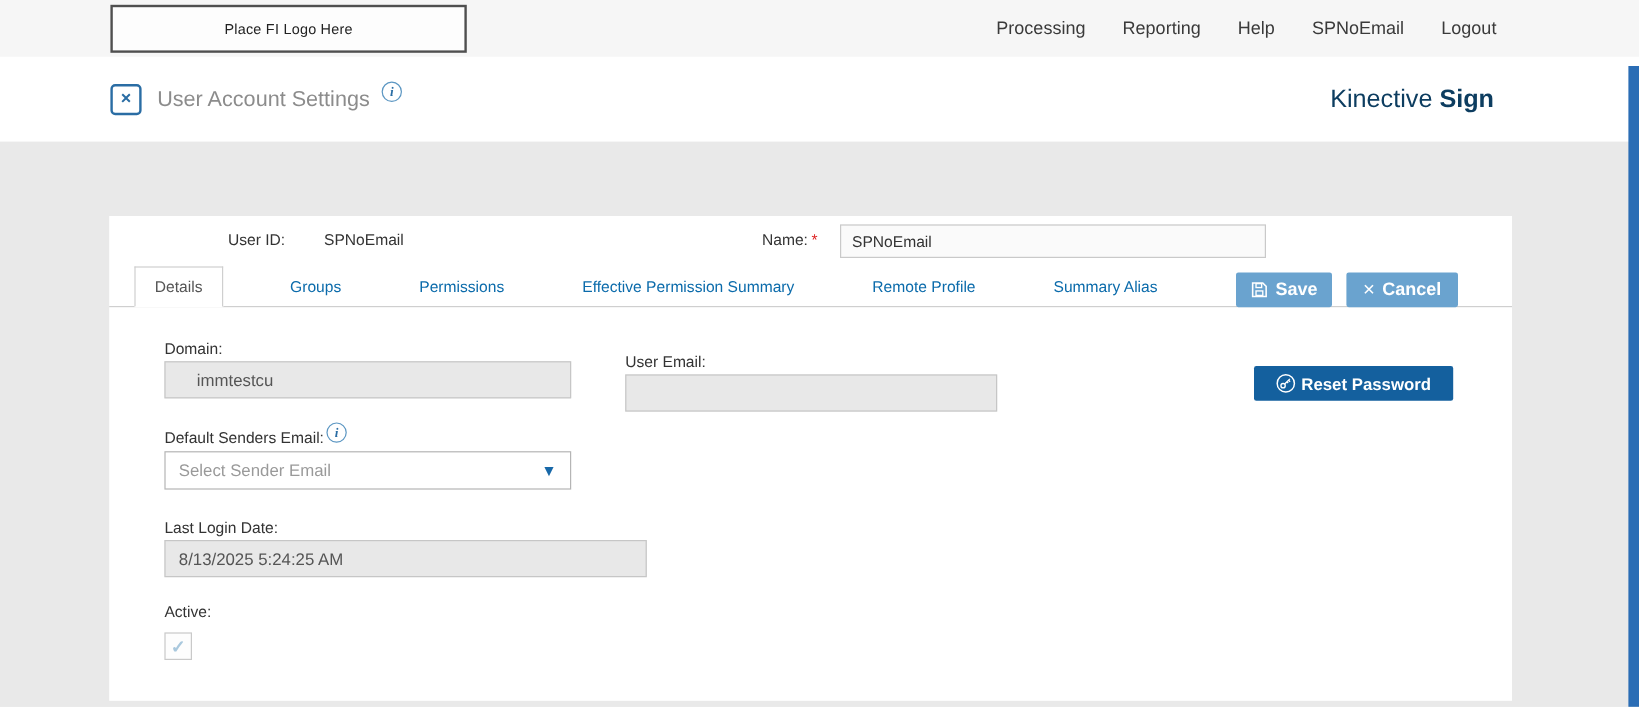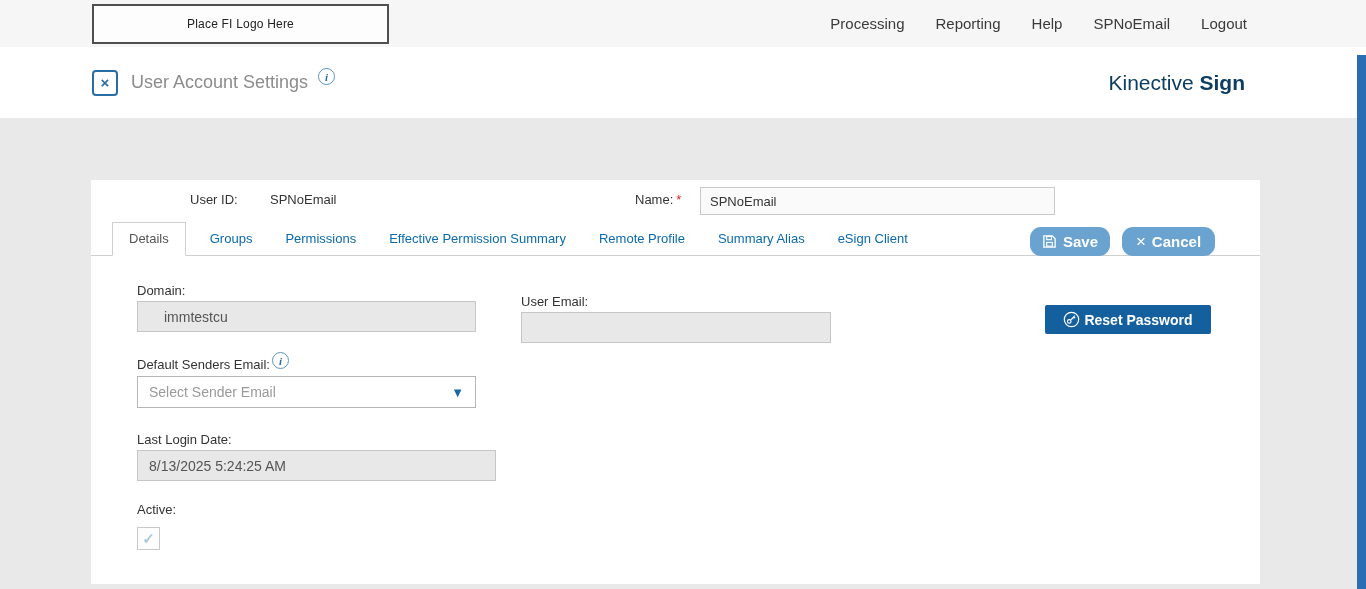--- a/index.html
+++ b/index.html
@@ -31,27 +31,27 @@
   .val { font-size:13px; color:#333; }
 
   .userid-label { position:absolute; left:99px; top:12px; }
   .userid-value { position:absolute; left:179px; top:12px; }
   .name-label   { position:absolute; left:544px; top:12px; }
   .req          { color:#d22; margin-left:3px; }
   .name-input   { position:absolute; left:609px; top:7px; width:355px; height:28px; border:1px solid #c9c9c9;
                   background:#fafafa; font-size:13px; color:#333; padding:0 9px; font-family:"Liberation Sans", sans-serif; }
 
   
-  .tabs-row { position:absolute; left:0; top:45px; width:100%; height:31px; border-bottom:1px solid #cfcfcf; display:flex; align-items:flex-end; }
+  .tabs-row { position:absolute; left:0; top:45px; width:100%; height:31px; border-bottom:1px solid #cfcfcf; display:flex; align-items:flex-end;gap:32px; }
   .tab { font-size:13px; color:#0b6bab; padding:8px 0 9px 0; margin-right:33px; cursor:pointer; white-space:nowrap; }
   .tab.active { color:#555; background:#fff; border:1px solid #cfcfcf; border-bottom:1px solid #fff; margin-bottom:-1px;
                 padding:8px 16px 9px 16px; margin-left:21px; margin-right:24px; }
 
   .btn-blue { position:absolute; top:47px; height:29px; background:#6aa3cf; color:#fff; font-weight:bold; font-size:15px;
-              display:flex; align-items:center; justify-content:center; gap:6px; cursor:pointer; border-radius:11px; }
+              display:flex; align-items:center; justify-content:center; gap:6px; cursor:pointer; border-radius:2px; }
   .btn-save   { left:939px; width:80px; }
   .btn-cancel { left:1031px; width:93px; }
   .x-icon { font-size:17px; font-weight:normal; line-height:1; }
 
   
   .field-label { position:absolute; font-size:13px; color:#333; }
   .dis-input { position:absolute; height:31px; background:#e8e8e8; border:1px solid #c6c6c6; font-size:14px; color:#555;
                padding:0 11px; font-family:"Liberation Sans", sans-serif; }
   .domain-label { left:46px; top:103px; }
   .domain-input { left:46px; top:121px; width:339px;padding-left:26px; }
@@ -63,21 +63,21 @@
                cursor:pointer; border-radius:2px; }
 
   .dse-label { left:46px; top:177px; }
   .dse-info  { position:absolute; left:181px; top:172px; }
   .dropdown { position:absolute; left:46px; top:196px; width:339px; height:32px; background:#fff; border:1px solid #b5b5b5;
               display:flex; align-items:center; padding:0 11px; cursor:pointer; }
   .dropdown .ph { font-size:14px; color:#9a9a9a; }
   .dropdown .arrow { margin-left:auto; color:#1768a8; font-size:13px; }
 
   .llog-label { left:46px; top:252px; }
-  .llog-input { left:46px; top:270px; width:359px; }
+  .llog-input { left:46px; top:270px; width:402px; }
 
   .active-label { left:46px; top:322px; }
   .checkbox { position:absolute; left:46px; top:347px; width:23px; height:23px; border:1px solid #c9c9c9; background:#fdfdfd;
               display:flex; align-items:center; justify-content:center; color:#a9c8dd; font-size:15px; font-weight:bold; }
 
   
   .scrollbar { position:absolute; right:0; top:55px; width:9px; height:534px; background:#2a6db5; }
 </style>
 </head>
 <body>

